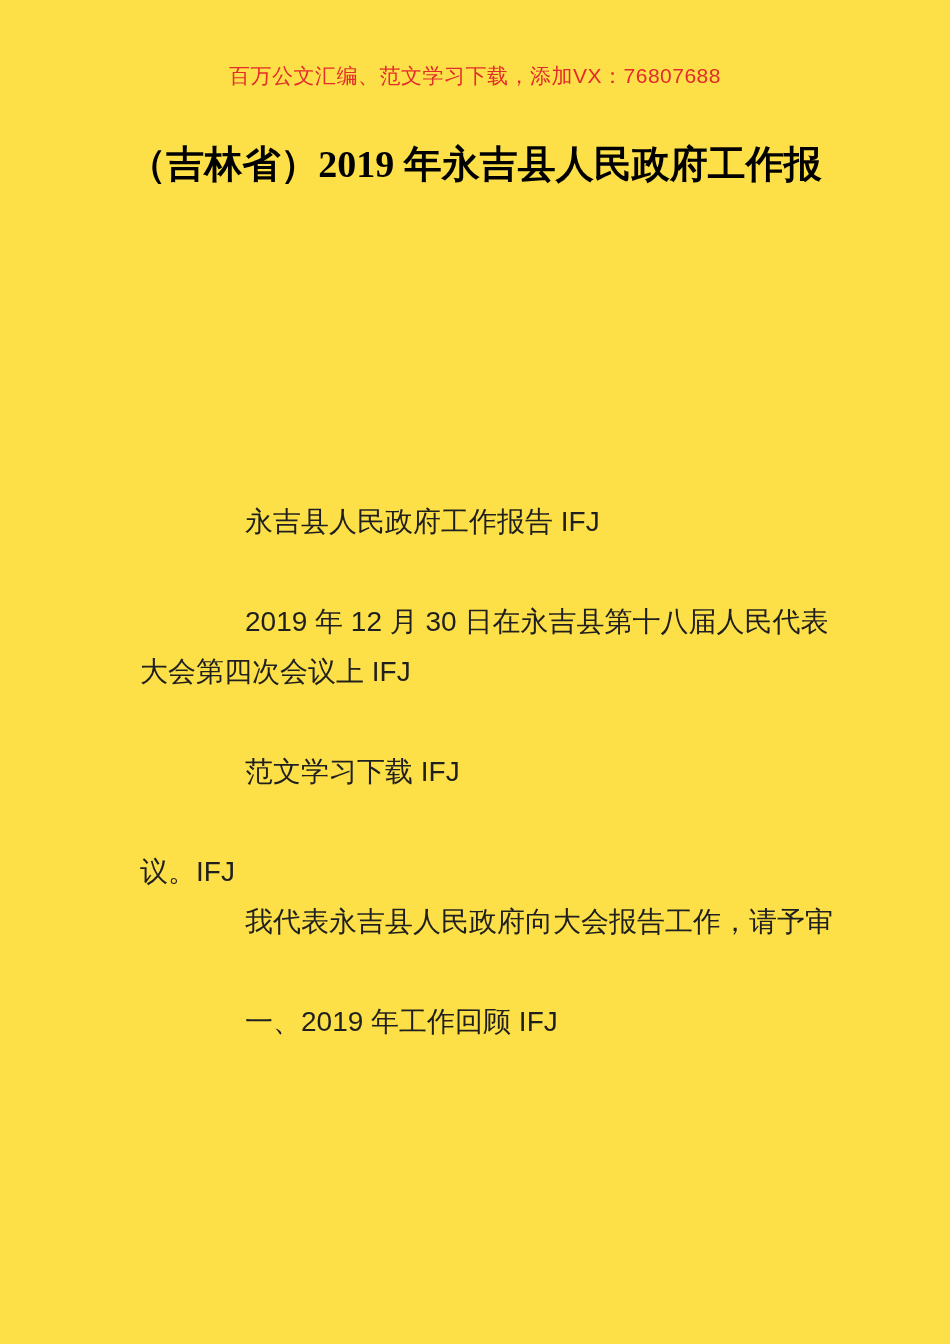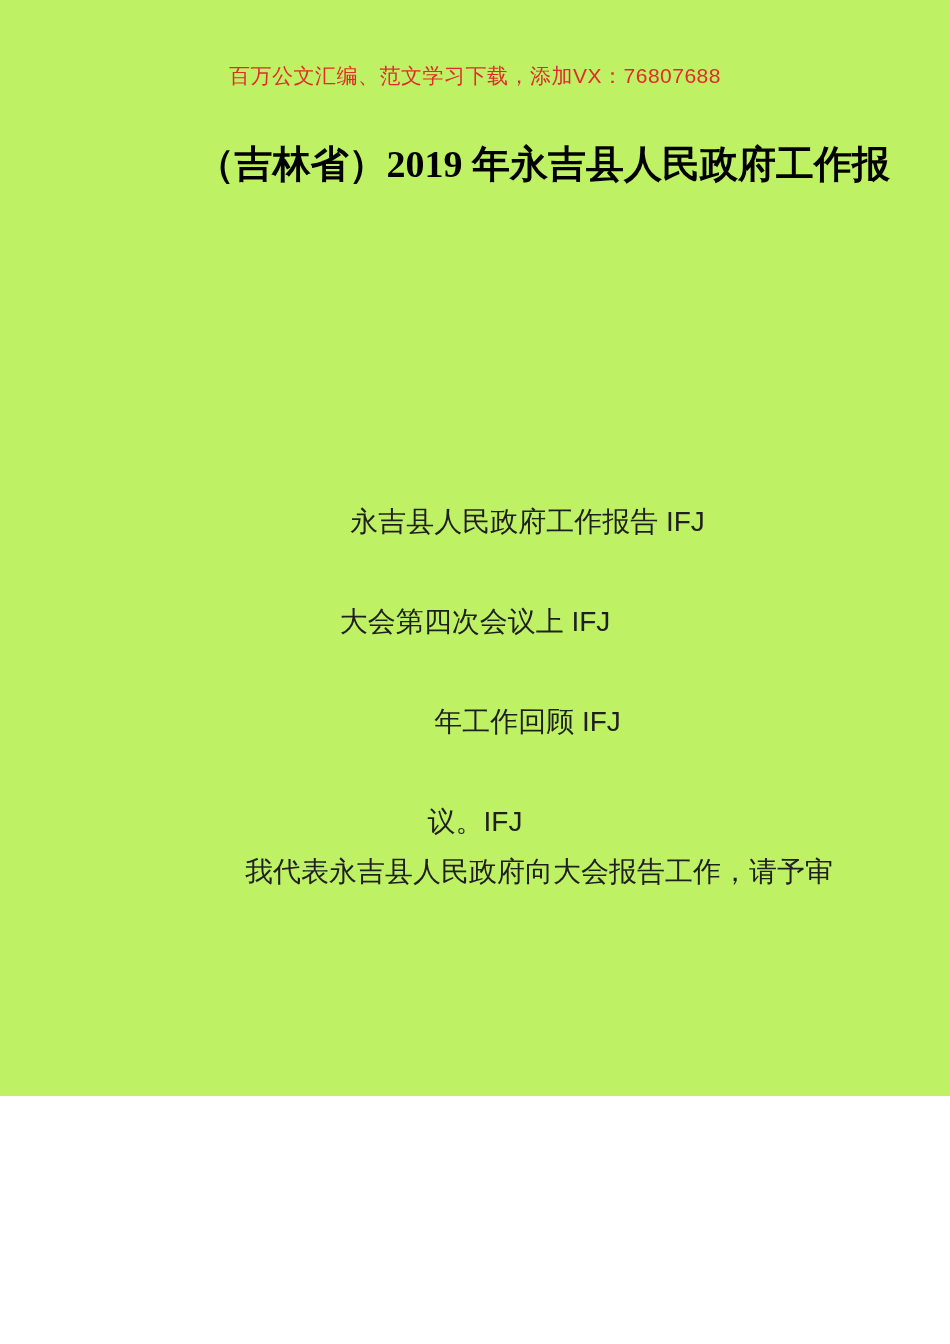--- a/index.html
+++ b/index.html
@@ -9,22 +9,22 @@
   }
   body {
     width: 950px;
     height: 1344px;
     overflow: hidden;
     font-family: "Liberation Sans", sans-serif;
     position: relative;
   }
   .page {
     width: 950px;
-    height: 1096px;
-    background: #bef264;
+    height: 1344px;
+    background: #fde047;
   }
   .notice {
     margin-top: 0;
     padding-top: 62px;
     text-align: center;
     font-size: 21px;
     line-height: 28px;
     color: #e22b2b;
     letter-spacing: 0.5px;
   }
@@ -33,36 +33,34 @@
     text-align: center;
     font-weight: 700;
     color: #000000;
     font-size: 38px;
     line-height: 56px;
     font-family: "Liberation Sans", sans-serif;
   }
   .title .t-line {
     display: block;
     white-space: nowrap;
-    text-align: right;
   }
   .title .serif-num {
     font-family: "Liberation Serif", "DejaVu Serif", serif;
     font-weight: 700;
   }
   .content {
     margin: 305px 140px 0 140px;
     font-size: 28px;
     line-height: 50px;
     color: #1f1f1f;
   }
   .para {
     margin: 0 0 50px 0;
     padding: 0;
-    text-align: center;
   }
   .para .line {
     display: block;
     white-space: nowrap;
   }
   .para .line.first {
     text-indent: 105px;
   }
 </style>
 </head>
@@ -76,28 +74,32 @@
     <span class="t-line"><span>（吉林省）</span><span class="serif-num">2019 </span><span>年永吉县人民政府工作报</span></span>
   </h1>
 
   <div class="content">
 
     <p class="para">
       <span class="line first">永吉县人民政府工作报告 IFJ</span>
     </p>
 
     <p class="para">
+      <span class="line first">2019 年 12 月 30 日在永吉县第十八届人民代表</span>
       <span class="line">大会第四次会议上 IFJ</span>
     </p>
 
     <p class="para">
-      <span class="line first">年工作回顾 IFJ</span>
+      <span class="line first">范文学习下载 IFJ</span>
     </p>
 
 
     <p class="para">
       <span class="line">议。IFJ</span>
       <span class="line first">我代表永吉县人民政府向大会报告工作，请予审</span>
     </p>
 
+    <p class="para">
+      <span class="line first">一、2019 年工作回顾 IFJ</span>
+    </p>
 
   </div>
 </div>
 
 </body></html>

